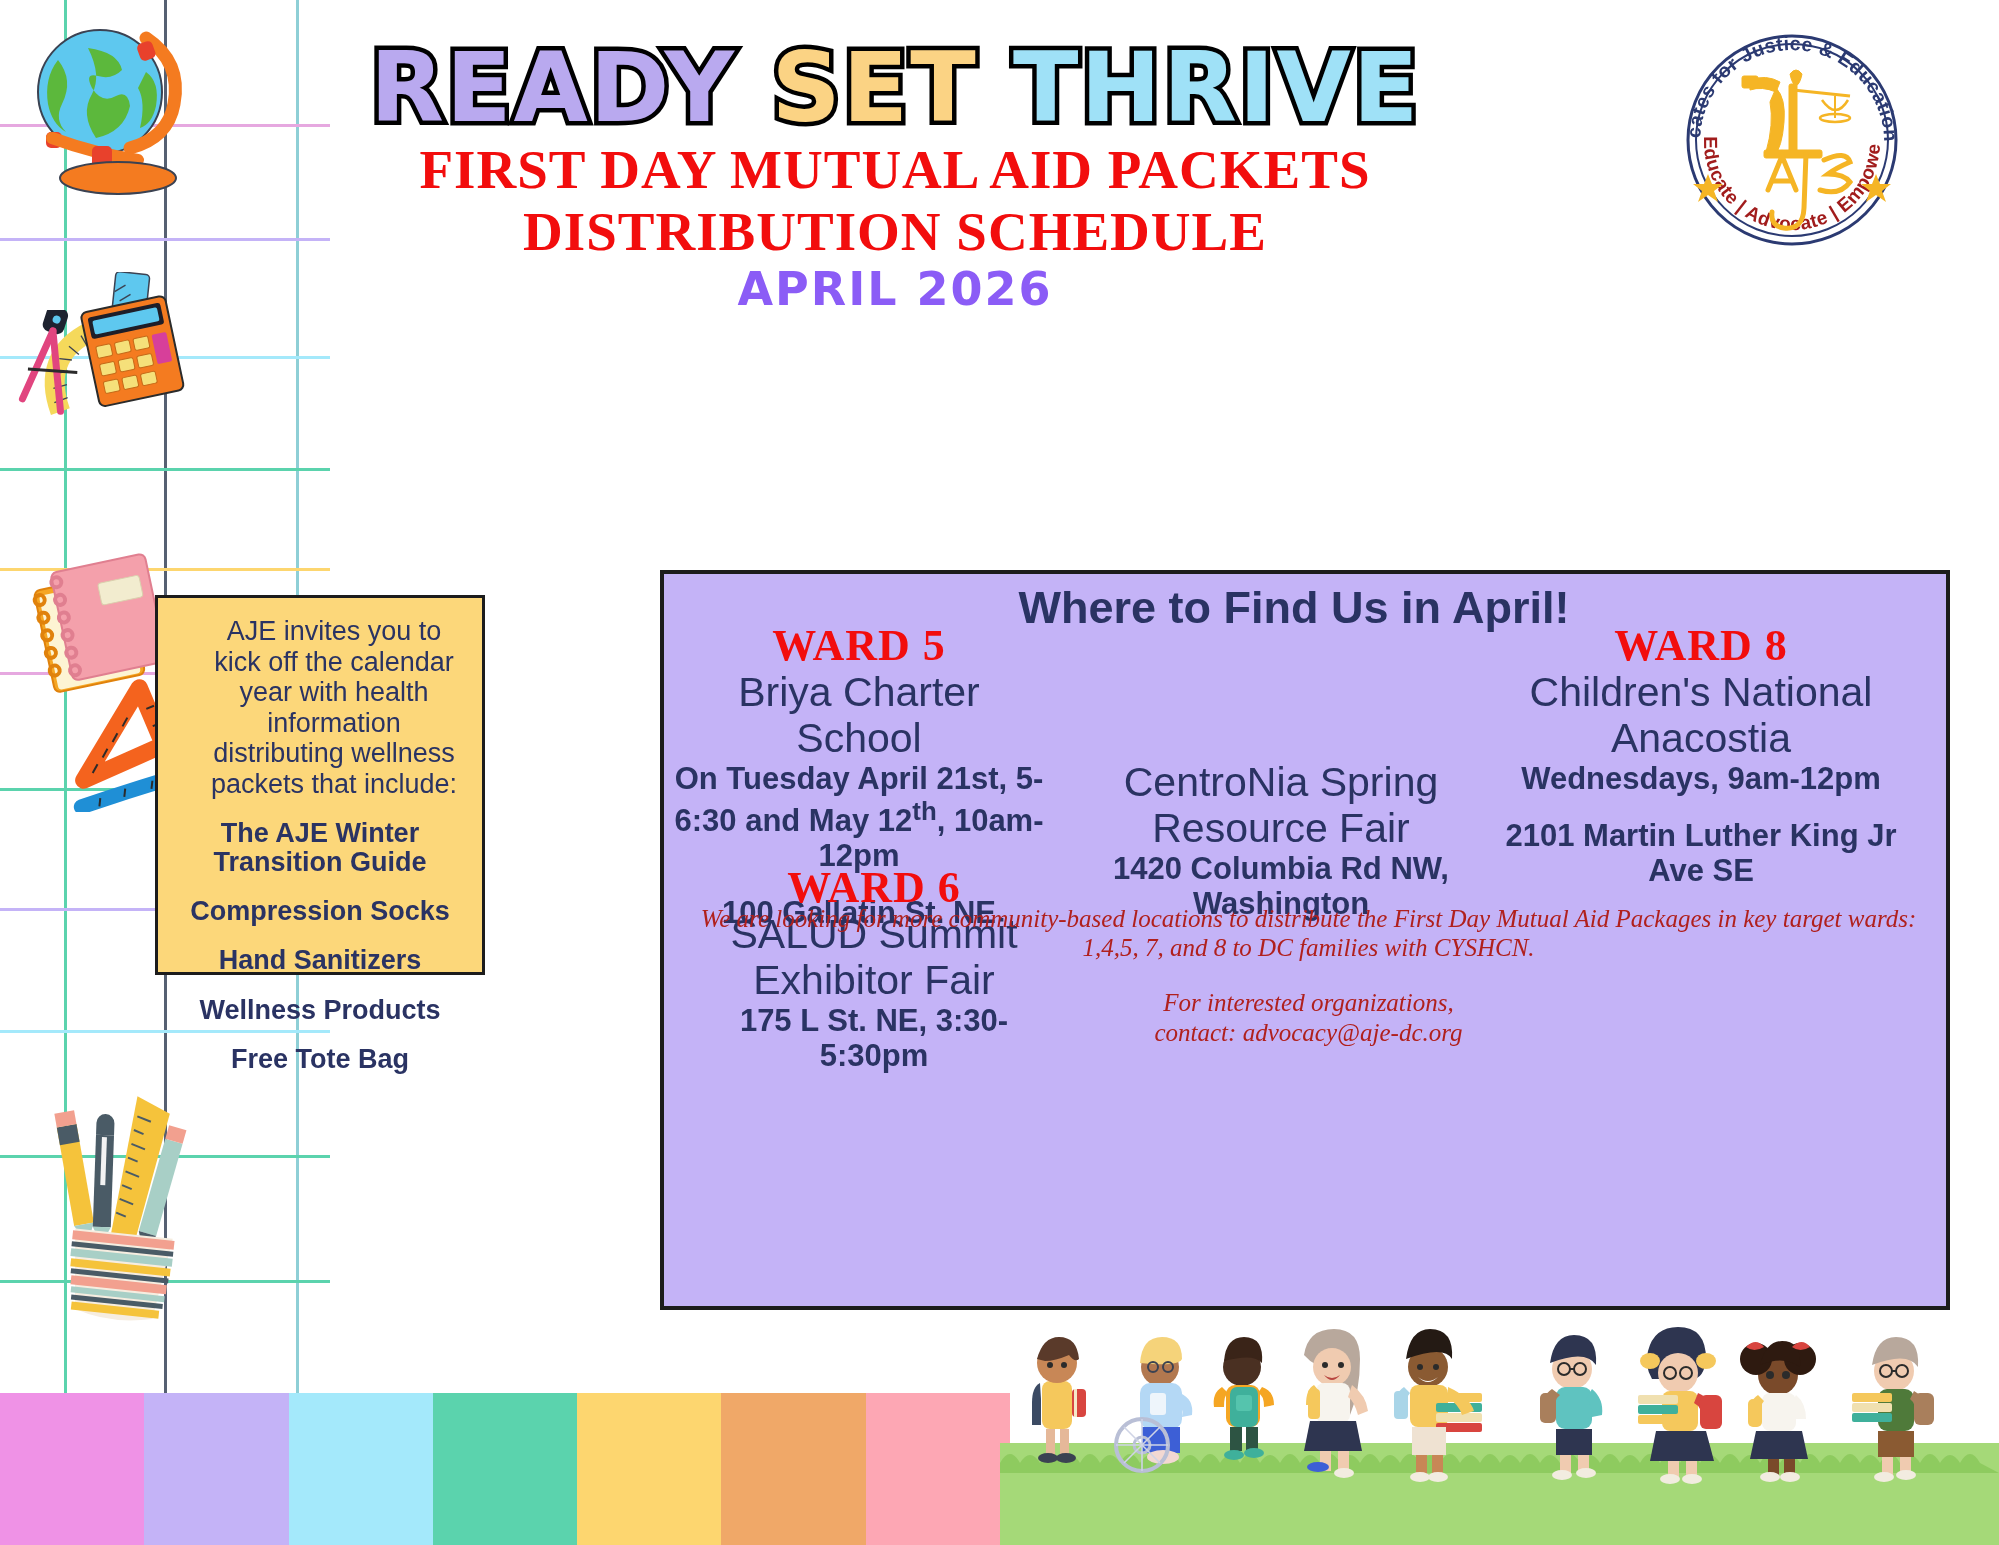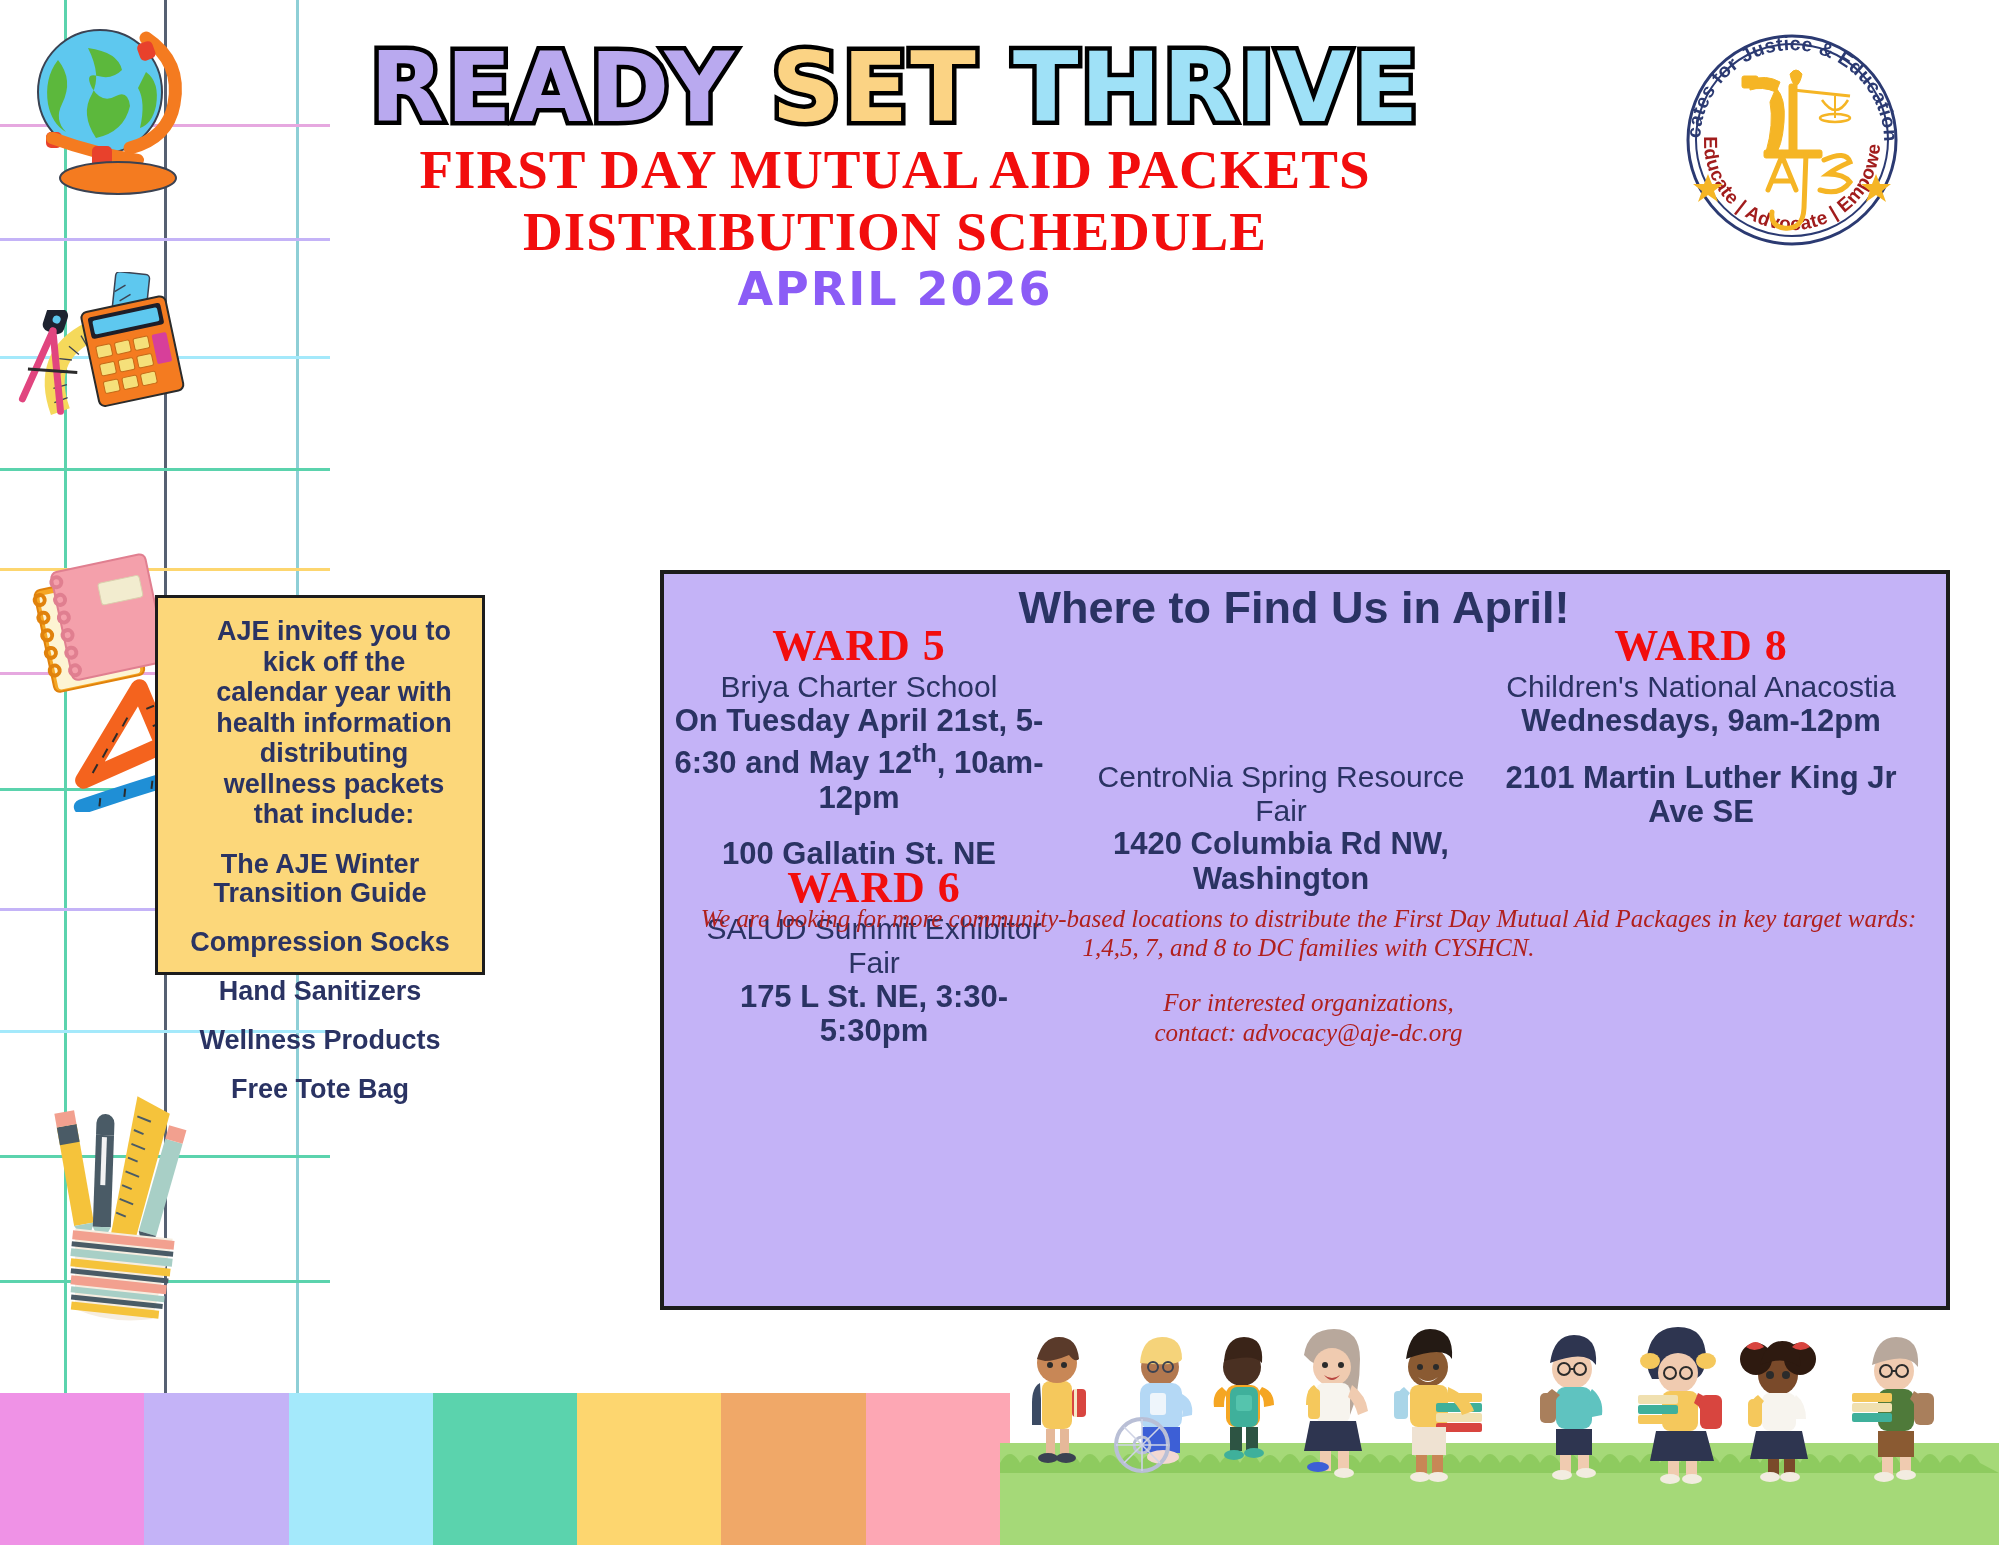--- a/index.html
+++ b/index.html
@@ -49,35 +49,35 @@
   
   .logo{position:absolute;left:1672px;top:22px;width:240px;height:230px;}
 
   
   .yellow-box{
     position:absolute;left:155px;top:595px;width:330px;height:380px;
     background:#fcd77a;border:3px solid #1c1c1c;
     padding:18px 20px 22px 20px;box-sizing:border-box;
     color:#2a3363;text-align:center;
   }
-  .yb-intro{font-size:27px;line-height:1.13;font-weight:700;color:#2a3363;margin-left:28px;}
+  .yb-intro{font-size:27px;line-height:1.13;font-weight:400;color:#2a3363;margin-left:28px;}
   .yb-item{font-size:27px;font-weight:bold;line-height:1.08;margin-top:20px;color:#2a3363;}
 
   
   .purple-box{
     position:absolute;left:660px;top:570px;width:1290px;height:740px;
     background:#c4b3f7;border:4px solid #1c1c1c;box-sizing:border-box;
   }
   .pb-head{
     position:absolute;left:330px;top:10px;width:600px;text-align:center;
     font-size:45px;font-weight:bold;color:#2a3363;line-height:1.05;
   }
   .ward-col{position:absolute;color:#2a3363;text-align:center;}
   .ward-label{color:#f20d0d;font-family:Liberation Serif, serif;font-weight:bold;font-size:44px;letter-spacing:1px;line-height:1.1;}
-  .ward-name{font-size:30px;font-weight:400;line-height:1.12;}
+  .ward-name{font-size:41px;font-weight:400;line-height:1.12;}
   .ward-bold{font-size:31px;font-weight:bold;line-height:1.12;}
   .ward-gap{height:22px;}
 
   .pb-note{
     position:absolute;left:22px;top:330px;width:1245px;text-align:center;
     color:#b0201d;font-family:"Liberation Serif",serif;font-style:italic;
     font-size:25px;line-height:1.16;font-weight:500;
   }
   .pb-contact{
     position:absolute;left:22px;top:414px;width:1245px;text-align:center;

